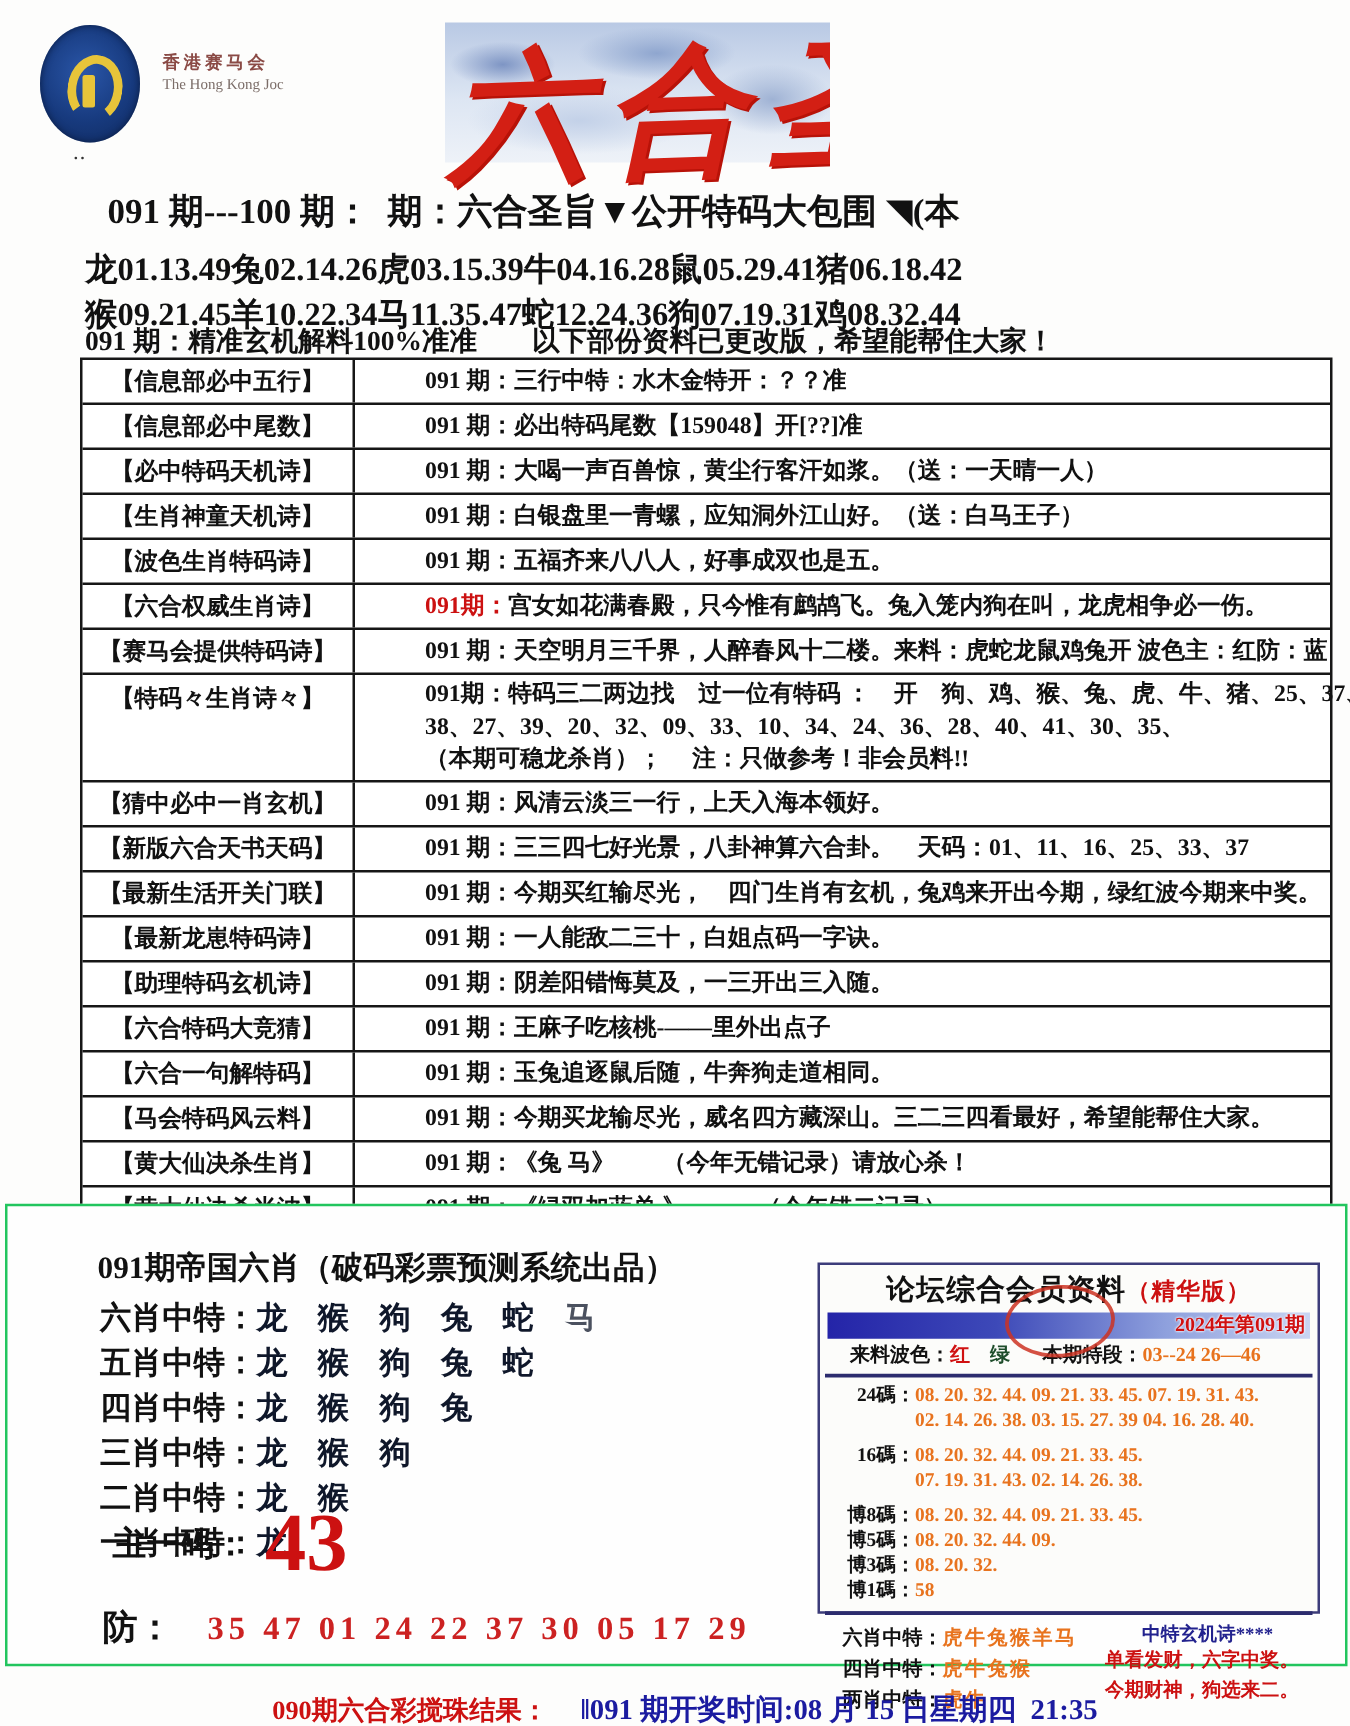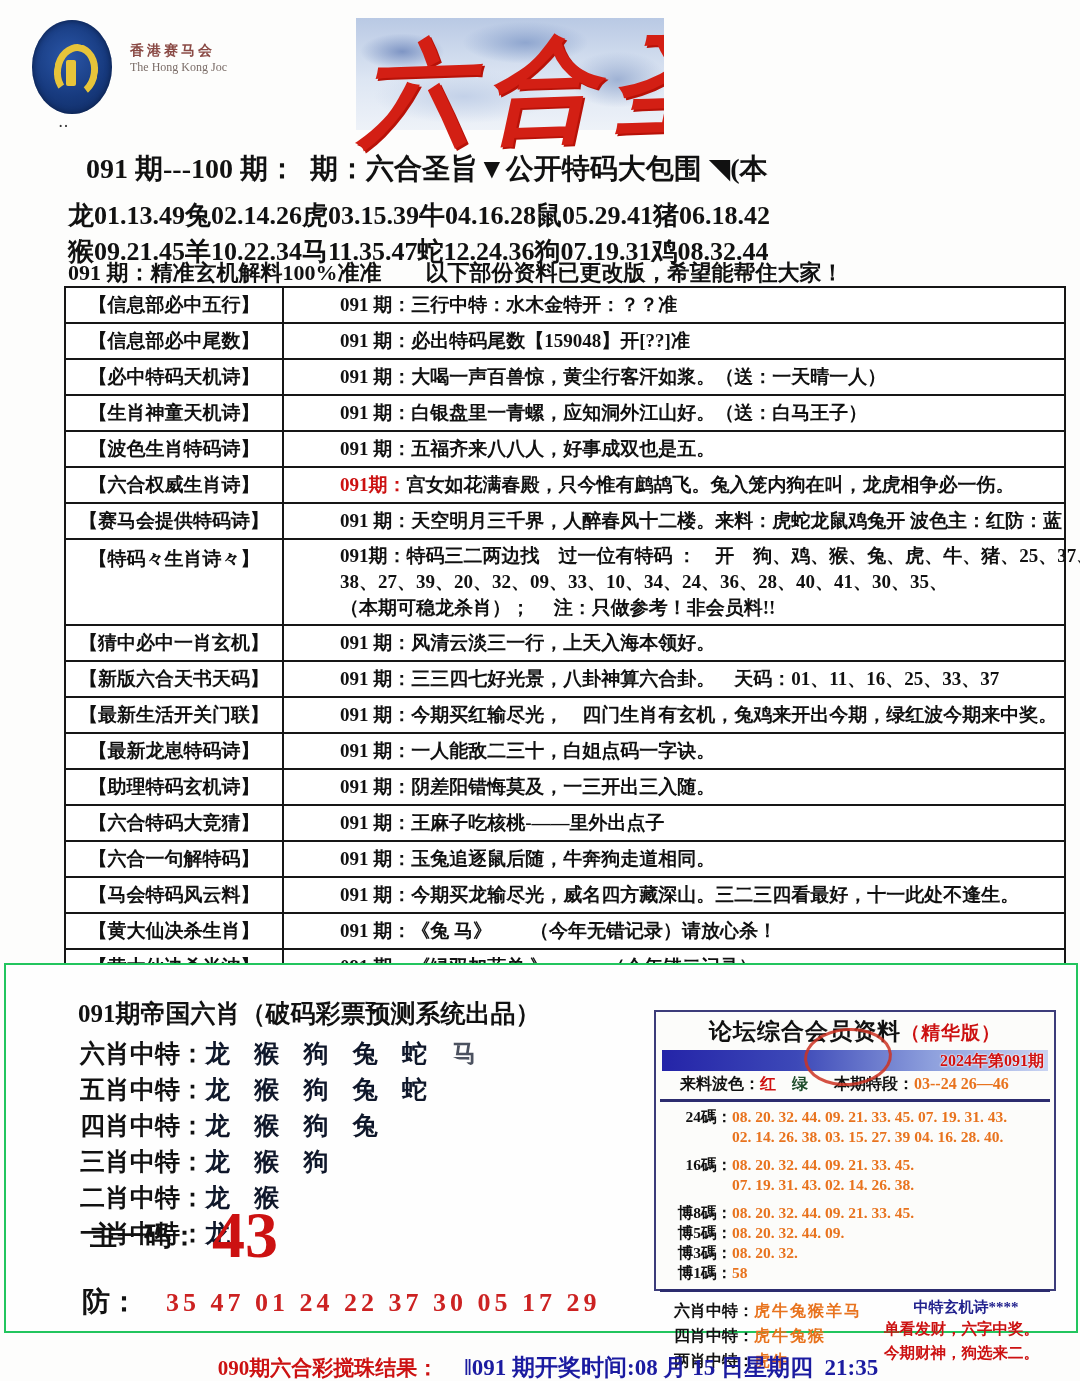--- a/index.html
+++ b/index.html
@@ -213,21 +213,21 @@
       </div>
     <div class="r">
         <div class="lc">【六合一句解特码】</div>
         <div class="cc">
           <div class="ln"><span>091 期：</span><span>玉兔追逐鼠后随，牛奔狗走道相同。</span></div>
         </div>
       </div>
     <div class="r">
         <div class="lc">【马会特码风云料】</div>
         <div class="cc">
-          <div class="ln"><span>091 期：</span><span>今期买龙输尽光，威名四方藏深山。三二三四看最好，十一此处不逢生。</span></div>
+          <div class="ln"><span>091 期：</span><span>今期买龙输尽光，威名四方藏深山。三二三四看最好，希望能帮住大家。</span></div>
         </div>
       </div>
     <div class="r">
         <div class="lc">【黄大仙决杀生肖】</div>
         <div class="cc">
           <div class="ln"><span>091 期：</span><span>《兔 马》　　（今年无错记录）请放心杀！</span></div>
         </div>
       </div>
     <div class="r">
         <div class="lc">【黄大仙决杀半波】</div>

